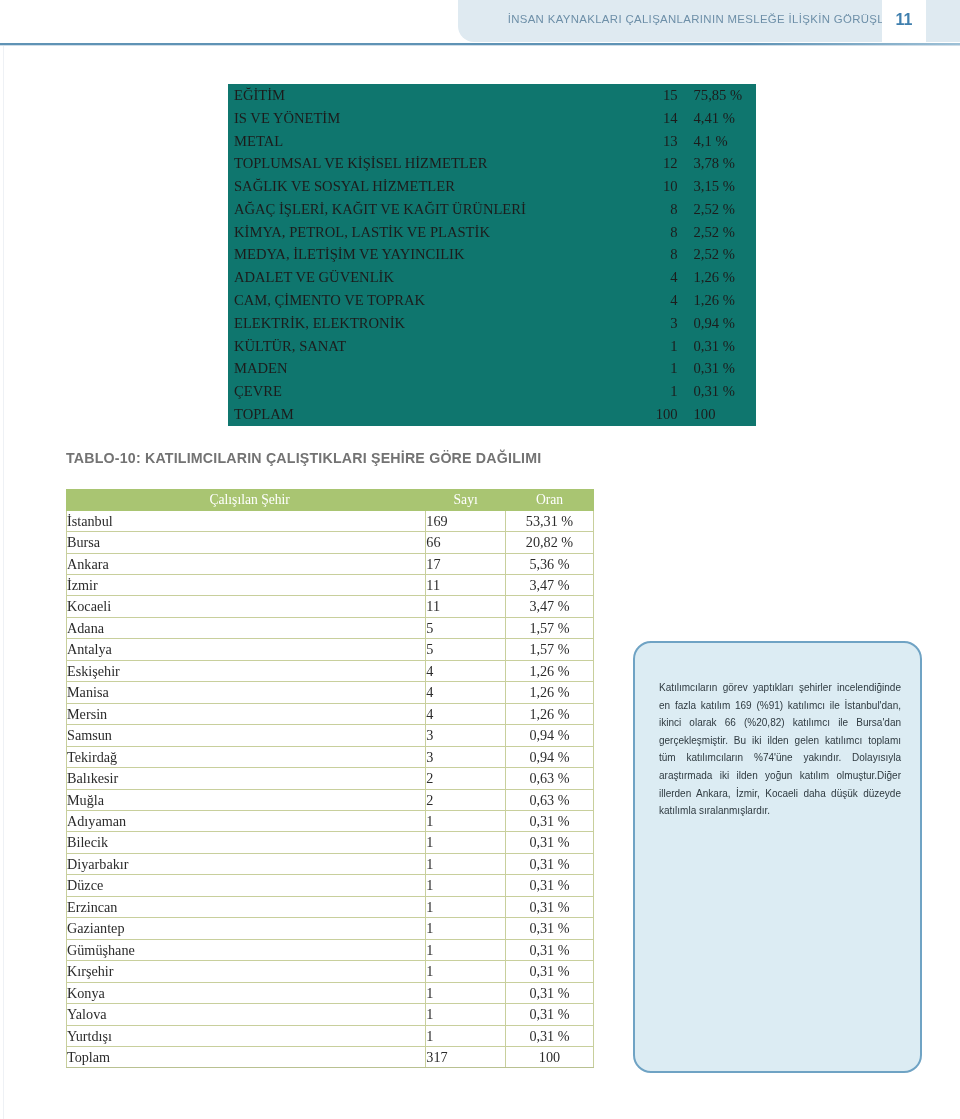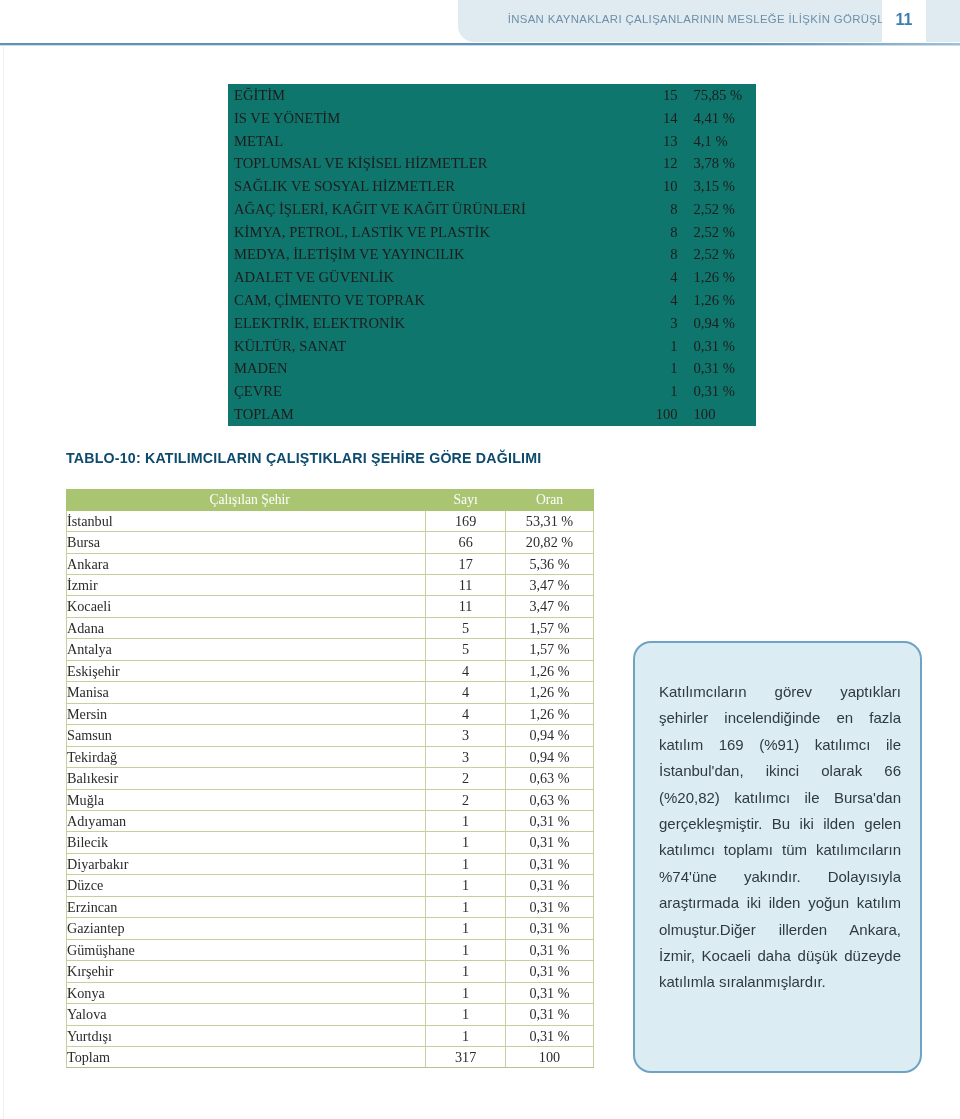--- a/index.html
+++ b/index.html
@@ -107,21 +107,21 @@
 
   
   .table-caption {
     position: absolute;
     left: 66px;
     top: 450px;
     font-family: "Liberation Sans", sans-serif;
     font-size: 14.2px;
     font-weight: bold;
     letter-spacing: 0.2px;
-    color: #0c4a6e;
+    color: #737373;
     white-space: nowrap;
   }
 
   
   .table-city {
     position: absolute;
     left: 66px;
     top: 489px;
     width: 528px;
     border-collapse: collapse;
@@ -139,21 +139,21 @@
     background: #a9c572;
     border-color: #a9c572;
     color: #ffffff;
     font-family: "Liberation Serif", serif;
     font-size: 13.6px;
   }
   .table-city th.h-city    { text-align: center;   padding-left: 7px; width: 358px; }
   .table-city th.h-count   { text-align: center; width: 80px; }
   .table-city th.h-ratio   { text-align: center; width: 88px; }
   .table-city td.c-city    { text-align: left;   padding-left: 0; }
-  .table-city td.c-count   { text-align: center; }
+  .table-city td.c-count   { text-align: left; }
   .table-city td.c-ratio   { text-align: center; }
   .table-city tbody tr:last-child td { border-bottom: 1px solid #b9c191; }
 
   
   .callout {
     position: absolute;
     left: 633px;
     top: 641px;
     width: 289px;
     height: 432px;
@@ -161,21 +161,21 @@
     background: #dcecf3;
     border: 2px solid #6fa3c4;
     border-radius: 18px;
   }
   .callout-text {
     position: absolute;
     left: 24px;
     top: 36px;
     width: 242px;
     font-family: "Liberation Sans", sans-serif;
-    font-size: 15px;
+    font-size: 10px;
     line-height: 1.76;
     color: #2f3a40;
     text-align: justify;
     text-justify: inter-word;
     hyphens: manual;
   }
 </style>
 </head>
 <body>
 

